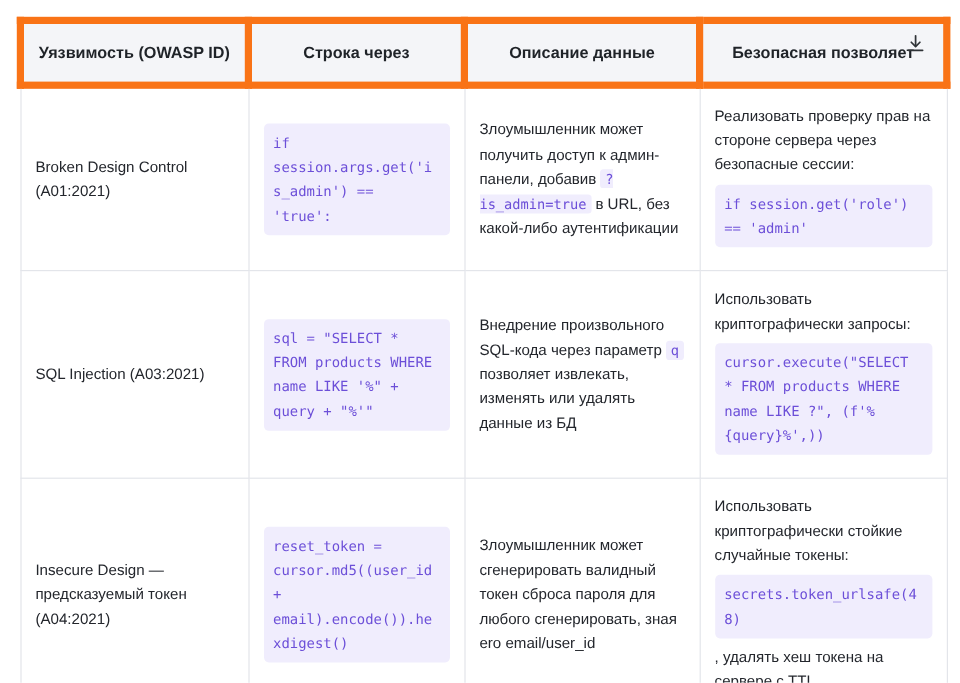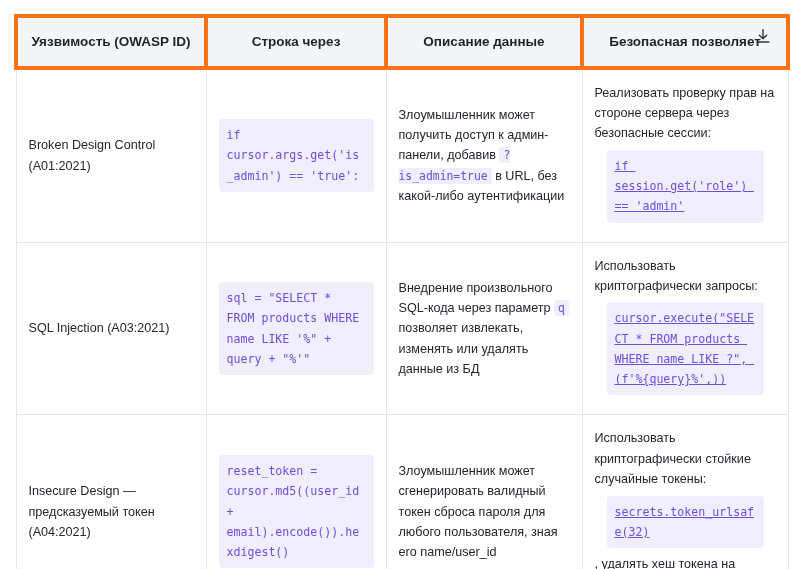--- a/index.html
+++ b/index.html
@@ -28,21 +28,21 @@
     border: 1px solid #e3e5ea;
     background: #ffffff;
   }
   table.vuln-table col.c0 { width: 190px; }
   table.vuln-table col.c1 { width: 180px; }
   table.vuln-table col.c2 { width: 196px; }
   table.vuln-table col.c3 { width: 206px; }
 
   thead th {
     background: #f4f5f8;
-    border: 4px solid #f97316;
+    border: 6px solid #f97316;
     font-size: 13.5px;
     font-weight: bold;
     color: #1f2328;
     text-align: center;
     padding: 14px 12px;
     vertical-align: middle;
     line-height: 1.45;
   }
   tbody td {
     border: 1px solid #e3e5ea;
@@ -74,21 +74,21 @@
     background: #f0edfd;
     color: #6c4fd8;
     font-family: "DejaVu Sans Mono", monospace;
     font-size: 11.4px;
     padding: 1px 4px;
     border-radius: 3px;
     white-space: pre-wrap;
   }
   .text-run { }
   .alt-stack > * { margin: 0; }
-  .alt-stack .code-block { margin: 6px 12px; text-decoration: underline; }
+  .alt-stack .code-block { margin: 6px 0; }
   .desc-stack { }
   .download-icon {
     position: absolute;
     top: 28px;
     right: 28px;
     width: 18px;
     height: 18px;
     cursor: pointer;
     color: #2f3337;
   }
@@ -121,21 +121,21 @@
         <th>Строка через</th>
         <th>Описание данные</th>
         <th>Безопасная позволяет</th>
       </tr>
     </thead>
     <tbody>
 
       <tr>
         <td class="col-name">Broken Design Control (A01:2021)</td>
         <td class="col-code">
-          <code class="code-block">if cursor.args.get('is_admin') == 'true':</code>
+          <code class="code-block">if session.args.get('is_admin') == 'true':</code>
         </td>
         <td class="col-desc">
           <span class="desc-stack">
             <span class="text-run">Злоумышленник может получить доступ к админ-панели, добавив </span><code class="code-inline">?is_admin=true</code><span class="text-run"> в URL, без какой-либо аутентификации</span>
           </span>
         </td>
         <td class="col-alt">
           <div class="alt-stack">
             <span class="text-run">Реализовать проверку прав на стороне сервера через безопасные сессии:</span>
             <code class="code-block">if session.get('role') == 'admin'</code>
@@ -160,26 +160,26 @@
           </div>
         </td>
       </tr>
 
       <tr class="row-sep-last">
         <td class="col-name">Insecure Design — предсказуемый токен (A04:2021)</td>
         <td class="col-code">
           <code class="code-block">reset_token = cursor.md5((user_id + email).encode()).hexdigest()</code>
         </td>
         <td class="col-desc">
-          <span class="desc-stack">Злоумышленник может сгенерировать валидный токен сброса пароля для любого пользователя, зная ero name/user_id</span>
+          <span class="desc-stack">Злоумышленник может сгенерировать валидный токен сброса пароля для любого сгенерировать, зная ero email/user_id</span>
         </td>
         <td class="col-alt">
           <div class="alt-stack">
             <span class="text-run">Использовать криптографически стойкие случайные токены:</span>
-            <code class="code-block">secrets.token_urlsafe(32)</code>
+            <code class="code-block">secrets.token_urlsafe(48)</code>
             <span class="text-run">, удалять хеш токена на сервере с TTL</span>
           </div>
         </td>
       </tr>
 
     </tbody>
   </table>
 </div>
 
 </body></html>

